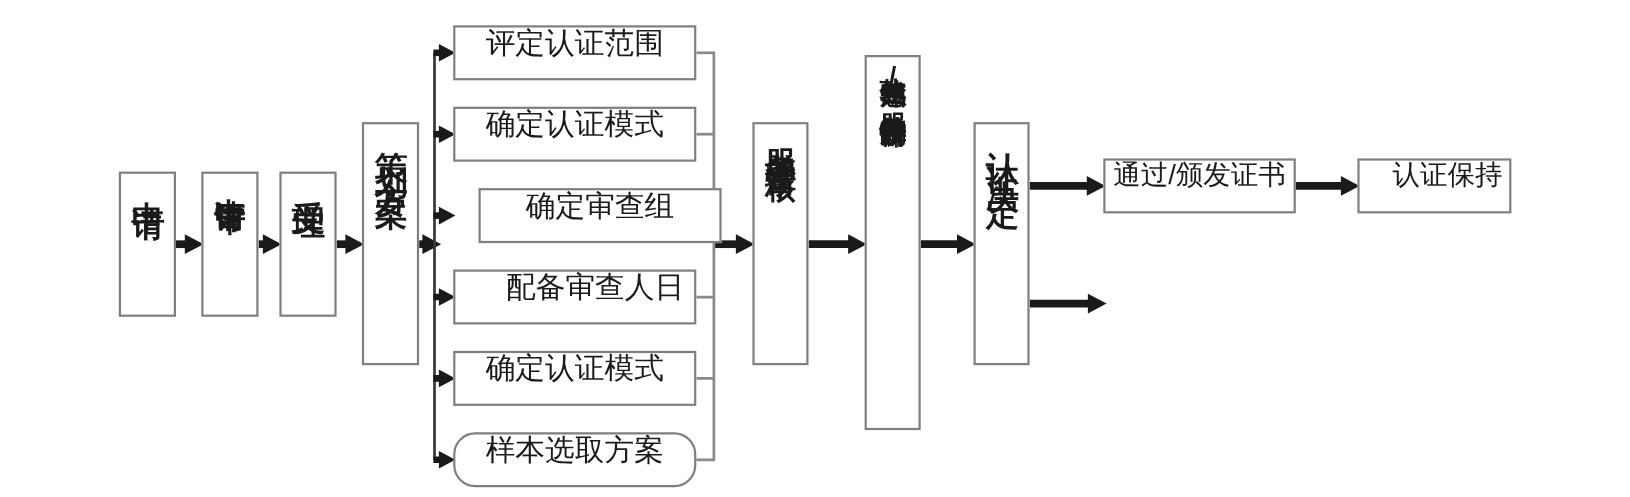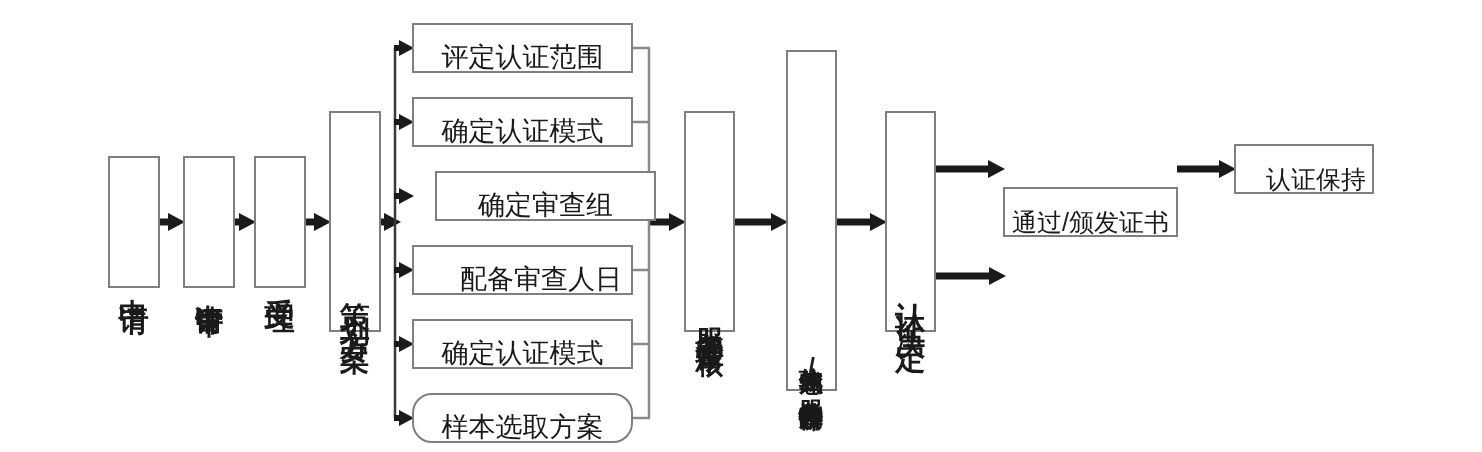--- a/index.html
+++ b/index.html
@@ -10,21 +10,21 @@
     font-family:"Liberation Sans",sans-serif;
     color:#1a1a1a;
     overflow:hidden;
   }
   #connectors{position:absolute;left:0;top:0;width:1482px;height:452px;}
   .box{
     position:absolute;
     box-sizing:border-box;
     border:2px solid #7f7f7f;
     background:#ffffff;
-    display:flex;align-items:flex-end;justify-content:center;
+    display:flex;align-items:flex-start;justify-content:center;
     text-align:center;
     line-height:1.05;
     white-space:nowrap;
   }
   .vtext{
     writing-mode:vertical-rl;
     text-orientation:upright;
     font-weight:700;
   }
   
@@ -40,21 +40,21 @@
   .i0{top:23px;} .i1{top:97px;} .i2{top:171px;margin-left:23px;}
   .i3{top:245px;padding-left:37px;} .i4{top:319px;} .i5{top:393px;border-radius:20px;}
   
   .b-service{left:684px;top:111px;width:51px;height:221px;font-size:28px;}
   .b-service .vtext{letter-spacing:4px;}
   .b-exper  {left:786px;top:50px;width:51px;height:341px;font-size:24px;}
   .b-exper .vtext{letter-spacing:1px;}
   .b-decide {left:885px;top:111px;width:51px;height:221px;font-size:30px;}
   .b-decide .vtext{letter-spacing:13px;}
   
-  .b-pass{left:1003px;top:144px;width:175px;height:50px;font-size:25px;font-weight:400;margin-top:43px;}
+  .b-pass{left:1003px;top:144px;width:175px;height:50px;font-size:25px;font-weight:400;}
   .b-keep{left:1234px;top:144px;width:140px;height:50px;font-size:25px;font-weight:400;padding-left:24px;}
   .b-fail{left:1004px;top:251px;width:374px;height:51px;font-size:26px;font-weight:400;}
 </style>
 </head>
 <body>
 
 <div id="stage">
 
   <svg id="connectors" viewBox="0 0 1482 452" xmlns="http://www.w3.org/2000/svg">
     <g stroke="#1a1a1a" fill="#1a1a1a">

